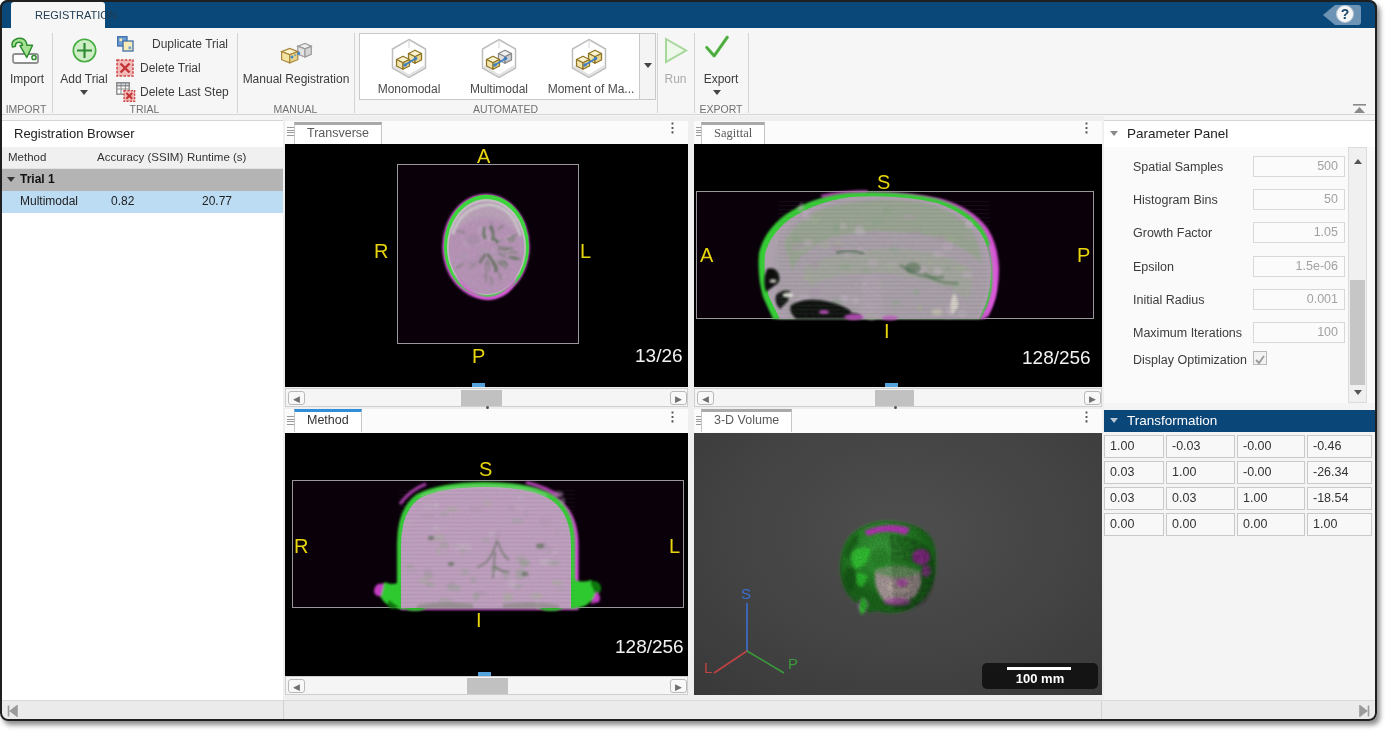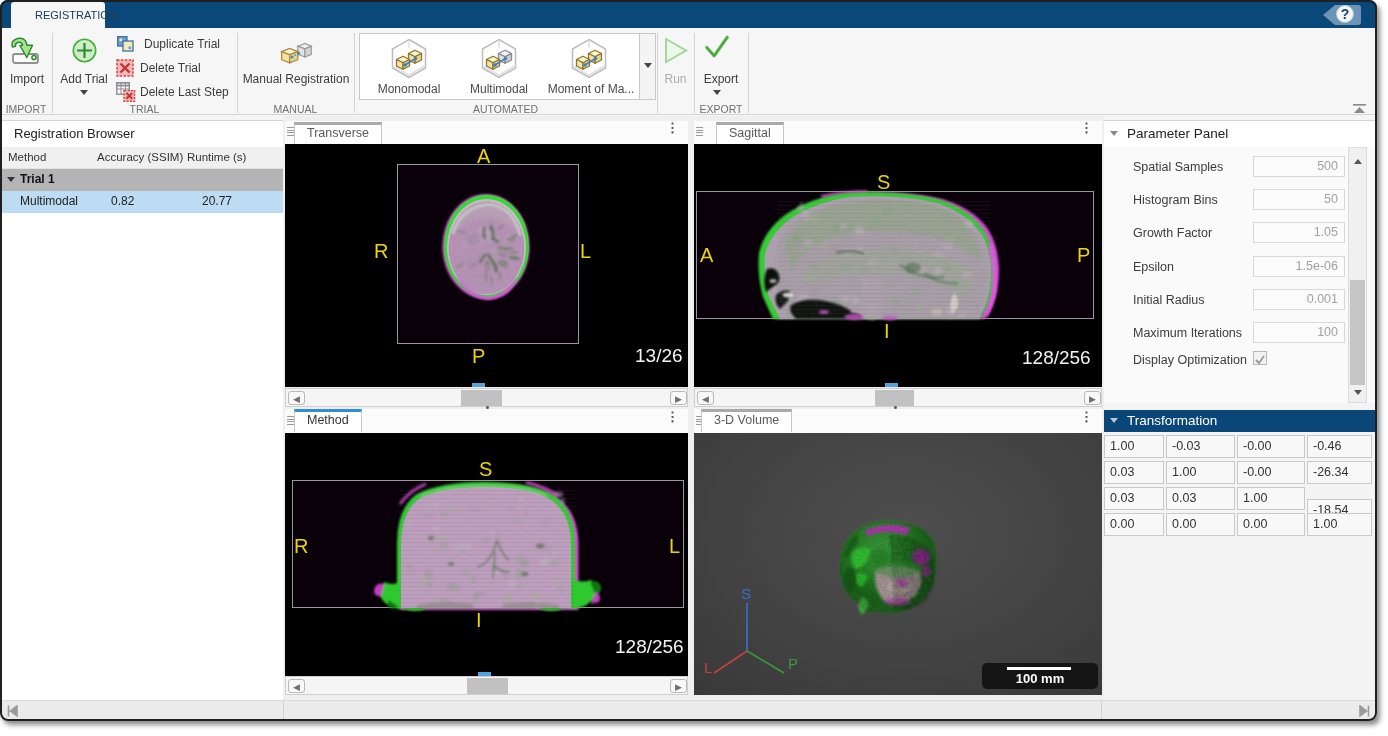--- a/index.html
+++ b/index.html
@@ -95,21 +95,21 @@
     <div class="btnlabel" style="left:56px;top:44px;width:56px;">Add Trial</div>
     <div class="drop" style="left:80px;top:62px;"></div>
 
     <svg class="abs" style="left:117px;top:8px" width="17" height="16" viewBox="0 0 17 16">
       <rect x="0.7" y="0.7" width="9.3" height="9.3" fill="#6f9ed6" stroke="#3f6ea8" stroke-width="1.3"></rect>
       <rect x="2.5" y="2.5" width="2.6" height="2.6" fill="#f7e9a8"></rect>
         <rect x="6.2" y="6.2" width="2.3" height="2.3" fill="#f7e9a8"></rect>
       <rect x="6" y="5" width="10" height="10" fill="#f7ecb6" stroke="#3f6ea8" stroke-width="1.3"></rect>
       <rect x="11.5" y="10.5" width="2.7" height="2.7" fill="#6f9ed6"></rect>
     </svg>
-    <div class="listlabel" style="left:144px;top:9px;">Duplicate Trial</div>
+    <div class="listlabel" style="left:152px;top:9px;">Duplicate Trial</div>
     <svg class="abs" style="left:116px;top:31px" width="18" height="18" viewBox="0 0 18 18">
       <rect x="1" y="1" width="16" height="16" fill="#f3b9b9" stroke="#cc4444" stroke-width="1.5" stroke-dasharray="2.5 1.4"></rect>
       <path d="M4.5 4.5 L13.5 13.5 M13.5 4.5 L4.5 13.5" stroke="#c23333" stroke-width="2.4"></path>
     </svg>
     <div class="listlabel" style="left:140px;top:33px;">Delete Trial</div>
     <svg class="abs" style="left:116px;top:54px" width="20" height="20" viewBox="0 0 20 20">
       <rect x="0.8" y="0.8" width="12.4" height="11.4" fill="#fefefe" stroke="#8a8a8a" stroke-width="1.4"></rect>
       <rect x="0.8" y="0.8" width="12.4" height="3" fill="#cfd9e4" stroke="#8a8a8a" stroke-width="1.4"></rect>
       <path d="M5 1 V12 M9.4 1 V12 M1 7 H13" stroke="#8a8a8a" stroke-width="1"></path>
       <rect x="8" y="8.6" width="10.6" height="10.6" fill="#f3b9b9" stroke="#cc4444" stroke-width="1.4" stroke-dasharray="2.2 1.2"></rect>
@@ -330,21 +330,21 @@
   </div>
   <div class="btick" style="left:472px;top:383px;"></div>
 
   <div class="panel-strip" style="left:694px;top:121px;width:408px;height:23px;">
     <div class="grip" style="left:2px;top:6px;">
         <div></div>
         <div></div>
         <div></div>
         <div></div>
       </div>
-    <div class="ptab" style="left:22px;">Sagittal</div>
+    <div class="ptab" style="left:7px;font-family:Liberation Serif, serif;">Sagittal</div>
     <div class="dots3" style="left:386px;top:4px;">⋮</div>
   </div>
   <div class="blackview" style="left:694px;top:144px;width:408px;height:243px;">
     <div class="extent" style="left:2px;top:47px;width:398px;height:128px;background:rgba(26,0,26,.38);"></div>
     <svg class="abs" style="left:0;top:3px" width="408" height="240" viewBox="0 0 408 240" id="svg-sag">
         <defs>
           <filter id="sblur" x="-20%" y="-20%" width="140%" height="140%">
             <feGaussianBlur stdDeviation="0.9"></feGaussianBlur>
           </filter>
           <filter id="snoise">
@@ -774,21 +774,21 @@
         <div class="tcell" style="left:62px;top:314px;width:69px;">-0.03</div>
         <div class="tcell" style="left:133px;top:314px;width:68px;">-0.00</div>
         <div class="tcell" style="left:203px;top:314px;width:65px;">-0.46</div>
         <div class="tcell" style="left:0px;top:340px;width:60px;">0.03</div>
         <div class="tcell" style="left:62px;top:340px;width:69px;">1.00</div>
         <div class="tcell" style="left:133px;top:340px;width:68px;">-0.00</div>
         <div class="tcell" style="left:203px;top:340px;width:65px;">-26.34</div>
         <div class="tcell" style="left:0px;top:366px;width:60px;">0.03</div>
         <div class="tcell" style="left:62px;top:366px;width:69px;">0.03</div>
         <div class="tcell" style="left:133px;top:366px;width:68px;">1.00</div>
-        <div class="tcell" style="left:203px;top:378px;width:65px;">-18.54</div>
+        <div class="tcell" style="left:203px;top:366px;width:65px;">-18.54</div>
         <div class="tcell" style="left:0px;top:392px;width:60px;">0.00</div>
         <div class="tcell" style="left:62px;top:392px;width:69px;">0.00</div>
         <div class="tcell" style="left:133px;top:392px;width:68px;">0.00</div>
         <div class="tcell" style="left:203px;top:392px;width:65px;">1.00</div>
       </div>
   </div>
 
   <div id="bottomstrip">
     <div class="abs" style="left:283px;top:0;width:1px;height:19px;background:#d2d2d2;"></div>
     <div class="abs" style="left:1101px;top:0;width:1px;height:19px;background:#d2d2d2;"></div>

